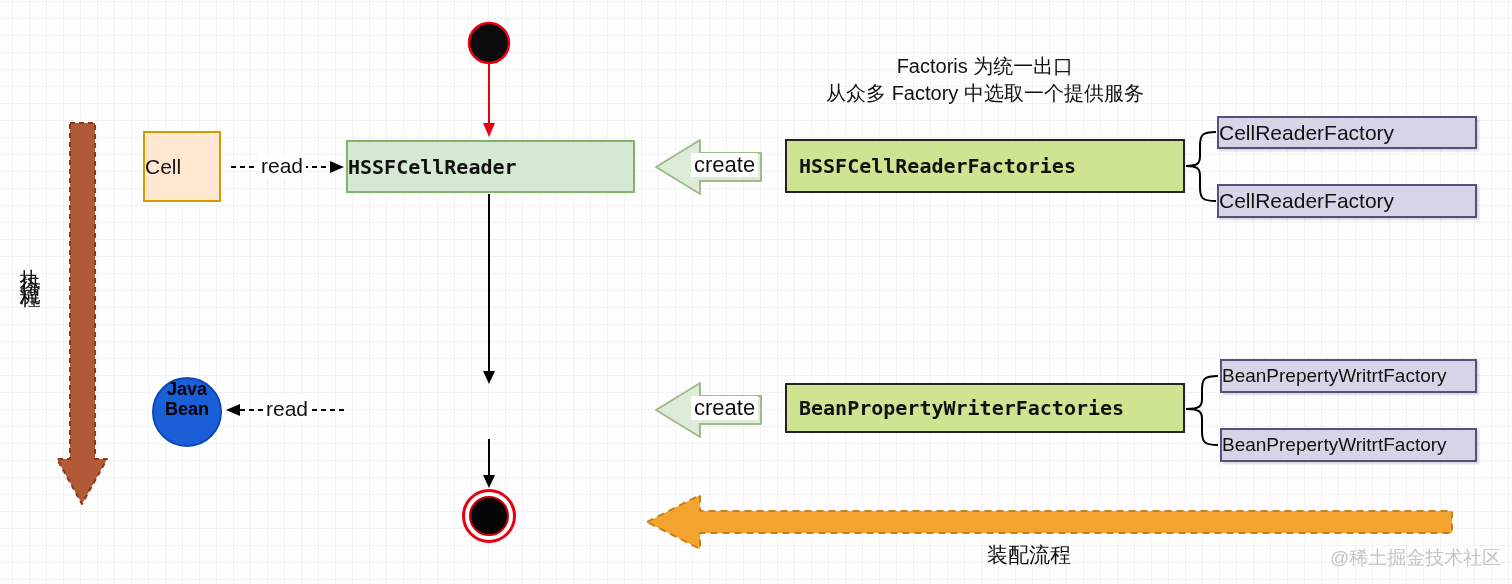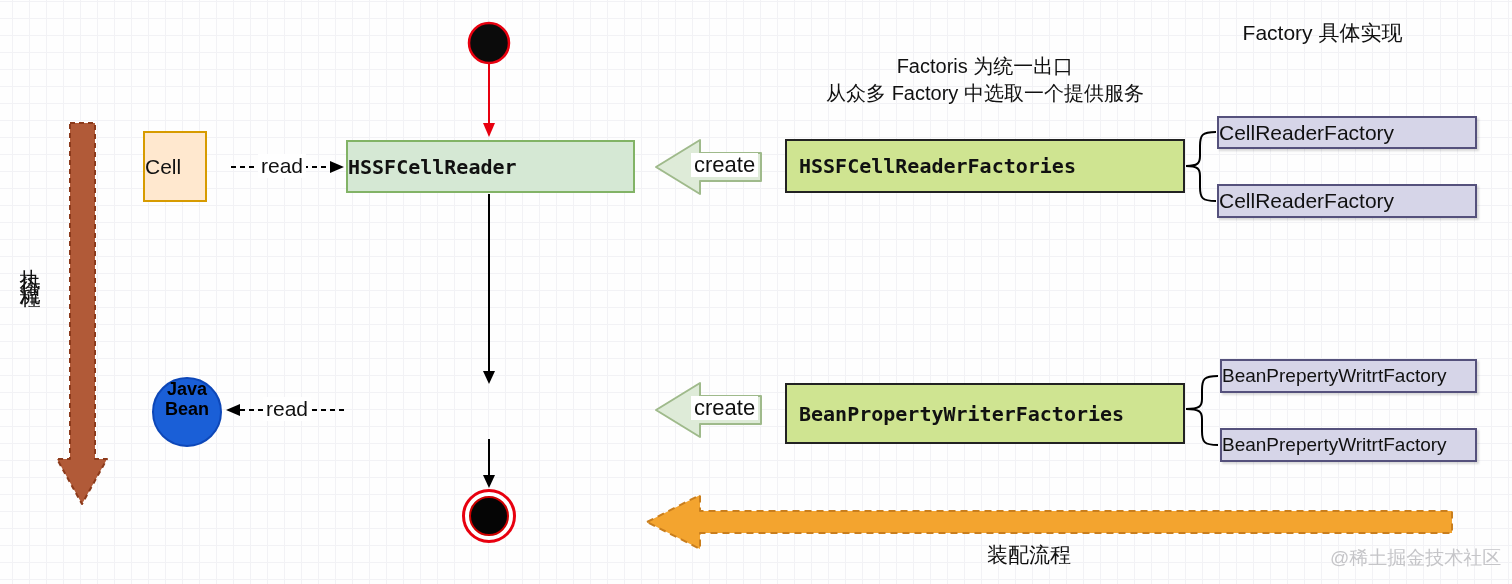--- a/index.html
+++ b/index.html
@@ -11,26 +11,26 @@
       linear-gradient(90deg, var(--grid-minor) 1px, transparent 1px),
       linear-gradient(var(--grid-major) 1px, transparent 1px),
       linear-gradient(90deg, var(--grid-major) 1px, transparent 1px);
     background-size:17px 17px,17px 17px,68px 68px,68px 68px;
     background-position:29px 18px;
     font-family:"Liberation Sans",sans-serif;color:#111;
   }
   #arrows{position:absolute;left:0;top:0;width:1512px;height:584px;}
   .box{position:absolute;box-sizing:border-box;border:2px solid;display:flex;align-items:center;justify-content:flex-start;white-space:nowrap;}
   .code{font-family:"DejaVu Sans Mono","Liberation Mono",monospace;font-weight:bold;font-size:20px;letter-spacing:0;}
-  .cell-node{left:143px;top:131px;width:64px;height:71px;background:var(--cell-fill);border-color:var(--cell-border);font-size:21px;}
+  .cell-node{left:143px;top:131px;width:78px;height:71px;background:var(--cell-fill);border-color:var(--cell-border);font-size:21px;}
   .reader-node{left:346px;top:140px;width:289px;height:53px;background:var(--reader-fill);border-color:var(--reader-border);}
   .writer-node{left:346px;top:385px;width:288px;height:53px;background:var(--writer-fill);border-color:var(--writer-border);}
   .factories-node{background:var(--factories-fill);border-color:var(--factories-border);padding-left:12px;}
   .factories-top{left:785px;top:139px;width:400px;height:54px;}
-  .factories-bottom{left:785px;top:383px;width:400px;height:61px;}
+  .factories-bottom{left:785px;top:383px;width:400px;height:50px;}
   .factory-node{background:var(--factory-fill);border-color:var(--factory-border);box-shadow:2px 2px 2px rgba(0,0,0,0.15);}
   .crf1{left:1217px;top:116px;width:260px;height:33px;font-size:21px;}
   .crf2{left:1217px;top:184px;width:260px;height:34px;font-size:21px;}
   .bpwf1{left:1220px;top:359px;width:257px;height:34px;font-size:19px;}
   .bpwf2{left:1220px;top:428px;width:257px;height:34px;font-size:19px;}
   .javabean{left:152px;top:377px;width:70px;height:70px;border-radius:50%;background:var(--javabean-fill);border-color:var(--javabean-border);color:#000000;font-weight:bold;font-size:18px;line-height:20px;text-align:center;flex-direction:column;}
   .edge-label{position:absolute;background:#fff;padding:0 3px;font-size:21px;line-height:24px;text-align:center;}
   .note{position:absolute;text-align:center;font-size:20px;line-height:27px;}
   .note-factoris{left:795px;top:53px;width:380px;}
   .note-factory{left:1205px;top:19px;width:235px;font-size:21px;}
@@ -114,21 +114,20 @@
   <div class="edge-label" style="left:263px;top:397px;">read</div>
   <div class="edge-label" style="left:691px;top:153px;font-size:22px;">create</div>
   <div class="edge-label" style="left:691px;top:396px;font-size:22px;">create</div>
 
   <div class="note note-factoris">
     <div>Factoris 为统一出口</div>
     <div>从众多 Factory 中选取一个提供服务</div>
   </div>
 
   <div class="note note-factory">
-    <div>Factory 具体实现</div>
   </div>
 
   <div class="exec-label">执行流程</div>
   <div class="assembly-label">装配流程</div>
 
   <div class="watermark">@稀土掘金技术社区</div>
 
 </div>
 
 </body></html>

